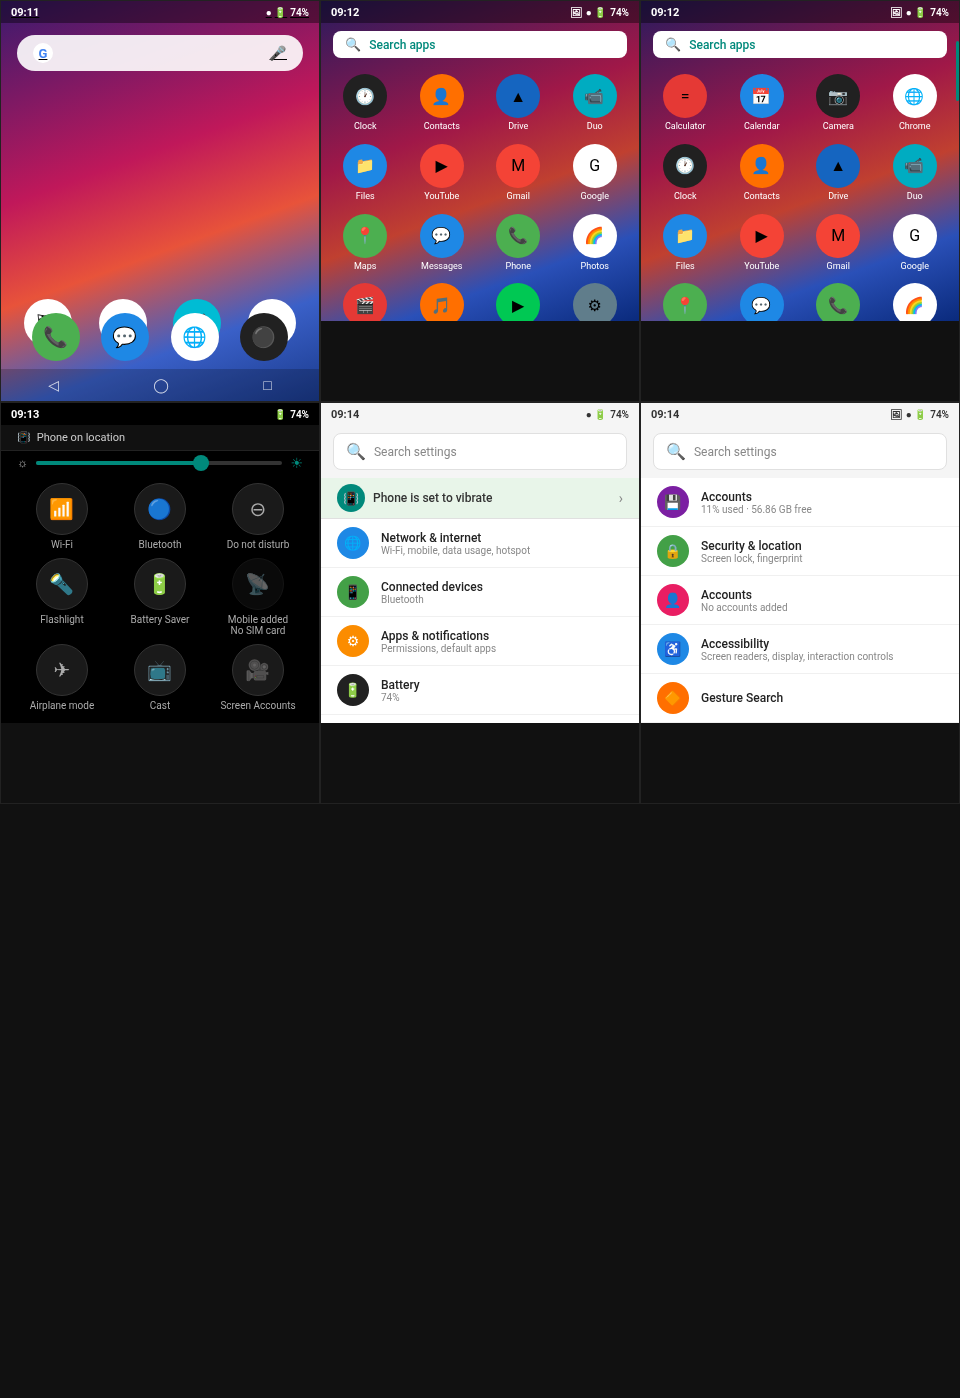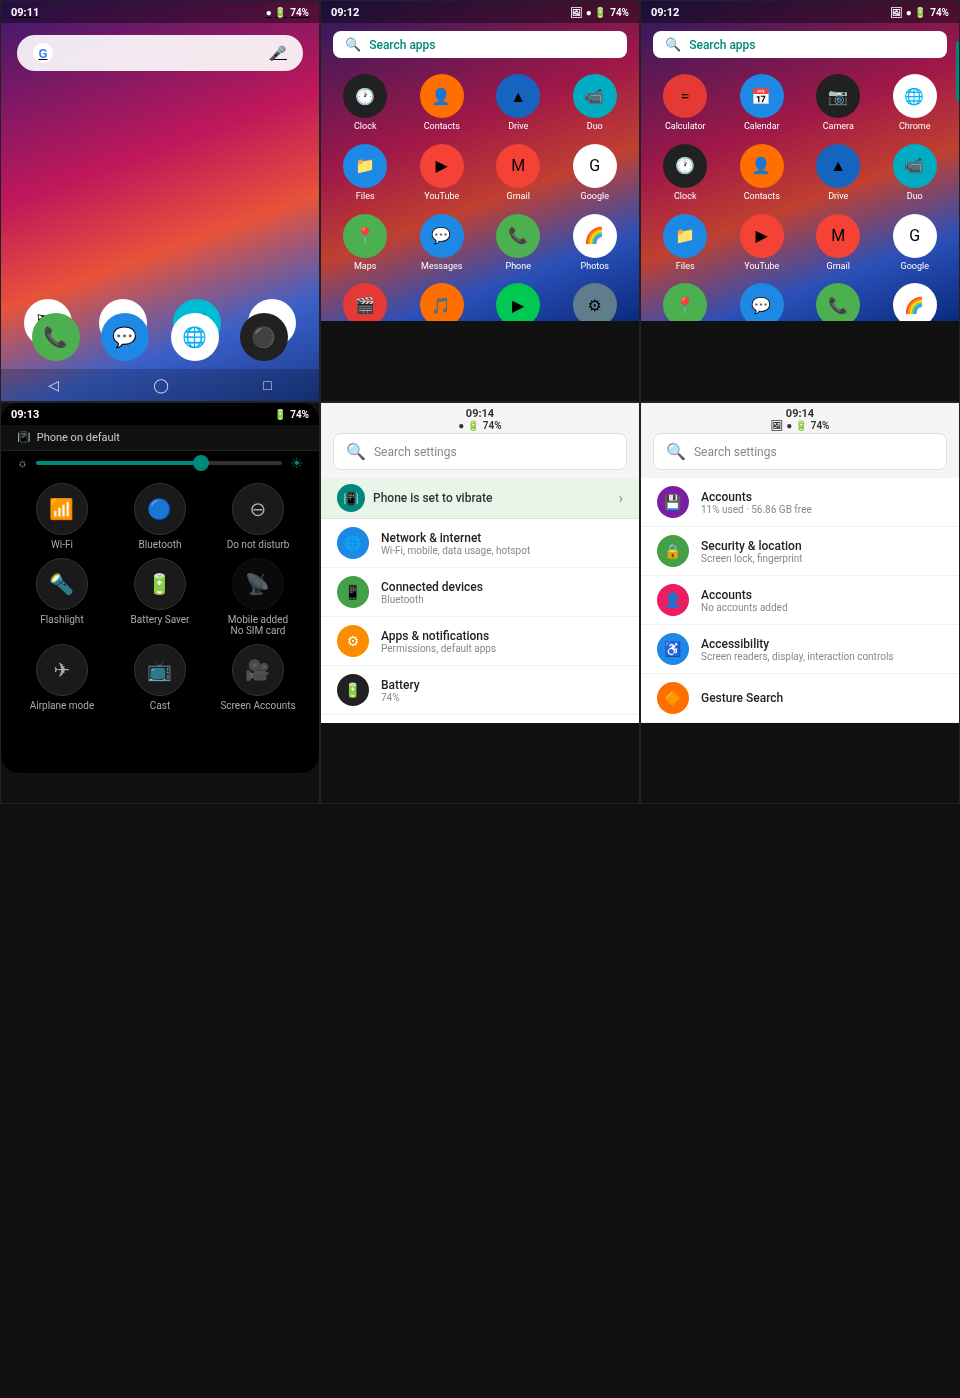--- a/index.html
+++ b/index.html
@@ -10,21 +10,21 @@
     
     .screen { position: relative; overflow: hidden; }
     
     
     .status-bar {
       display: flex; justify-content: space-between; align-items: center;
       padding: 4px 10px; font-size: 11px; font-weight: 600; color: white;
       height: 22px;
     }
     .status-bar.dark { background: rgba(0,0,0,0.4); color: white; }
-    .status-bar.light { background: #f5f5f5; color: #333; flex-direction: column; }
+    .status-bar.light { background: #f5f5f5; color: #333; }
     .status-bar.black { background: #000; color: white; }
     .status-time { font-size: 11px; font-weight: bold; }
     .status-icons { display: flex; align-items: center; gap: 3px; font-size: 10px; }
 
     
     .screen-home {
       background: linear-gradient(160deg, #3a1a6e 0%, #c0185a 40%, #e8533a 60%, #3a60c8 80%, #1a3a8c 100%);
       height: 400px;
       text-decoration: underline;
     }
@@ -326,33 +326,33 @@
           </div>
           <div class="app-item">
             <div class="app-icon" style="background: rgb(255, 255, 255); font-size: 16px;">🌈</div>
           </div>
         </div>
 
     </div>
   </div>
 
   <div class="screen-wrapper">
-    <div class="screen screen-qs" style="height:370px;border-radius:18px;">
+    <div class="screen screen-qs" style="height:320px;">
       <div class="status-bar black">
         <span class="status-time">09:13</span>
         <div class="status-icons">
           <span>🔋</span>
           <span>74%</span>
         </div>
       </div>
 
       <div class="vibrate-banner" style="background:#111;border-color:#222;">
         <div style="display:flex;align-items:center;gap:6px;">
           <span style="color:#aaa;">📳</span>
-          <span style="color:#ccc;font-size:11px;">Phone on default</span>
+          <span style="color:#ccc;font-size:11px;">Phone on location</span>
         </div>
       </div>
 
       <div class="brightness-row">
         <span style="color:#aaa;font-size:12px;">☼</span>
         <div class="brightness-track">
           <div class="brightness-fill"></div>
           <div class="brightness-thumb"></div>
         </div>
         <span style="color:#00897b;font-size:14px;">☀</span>

